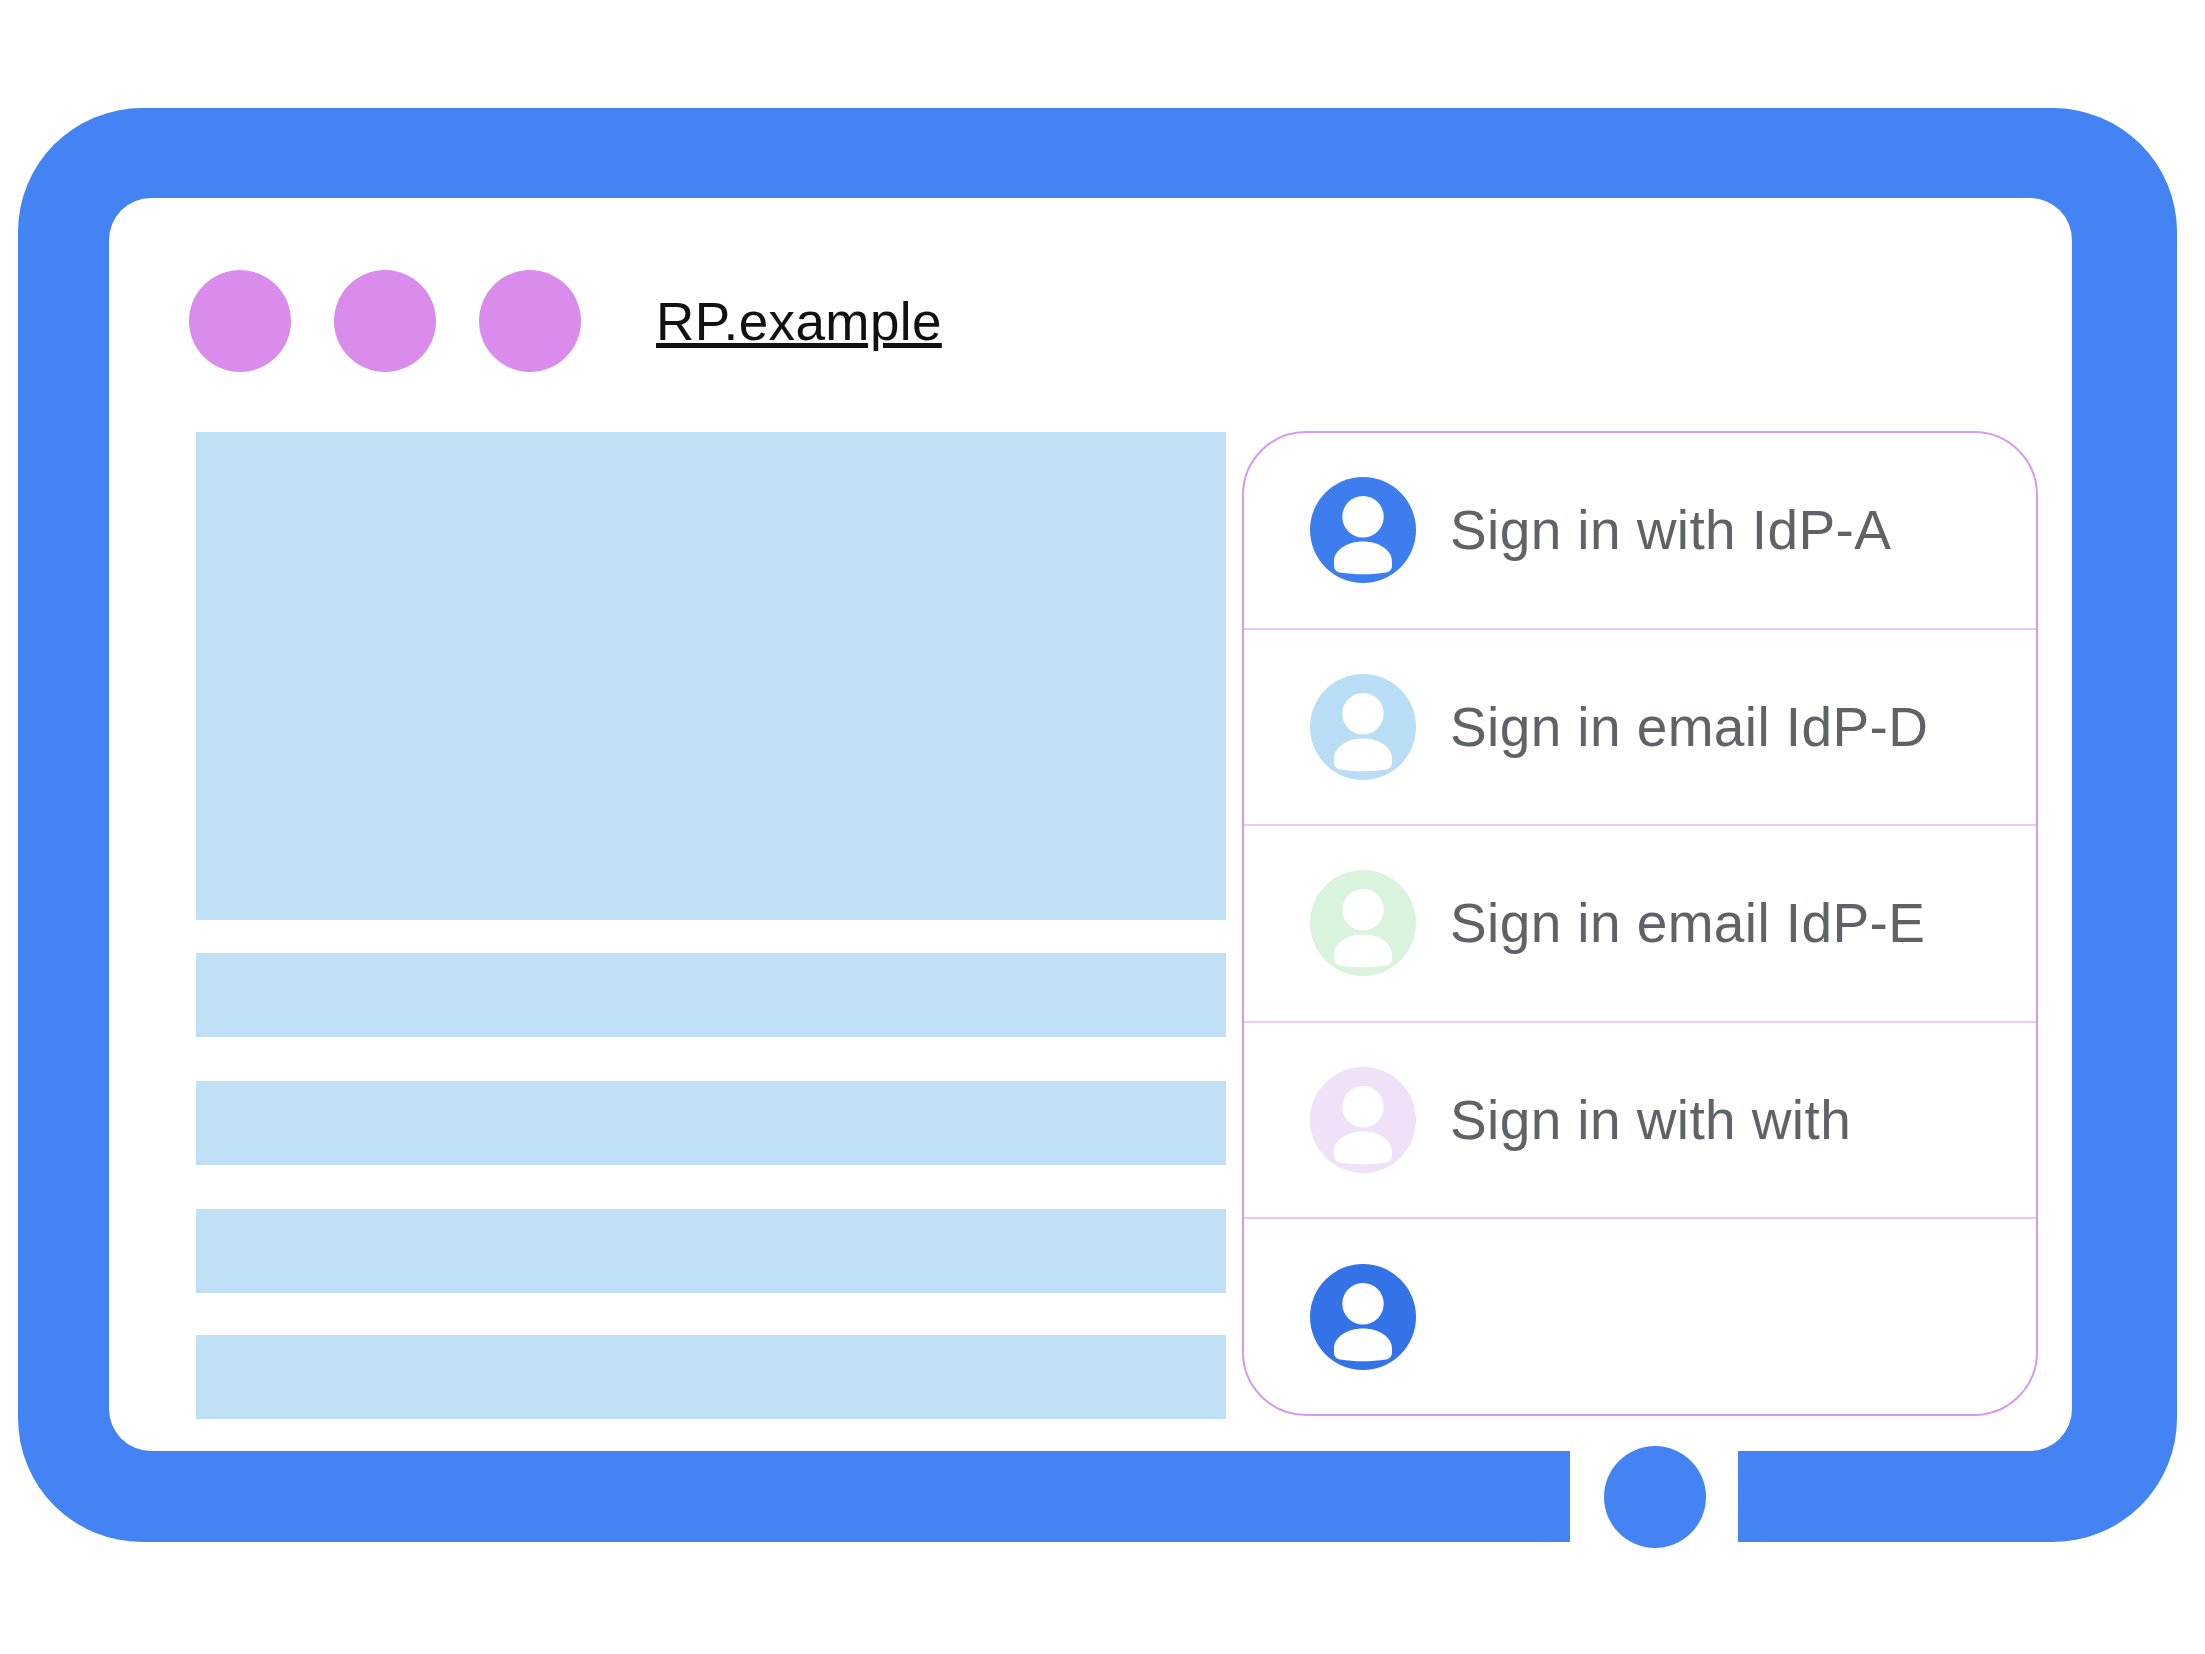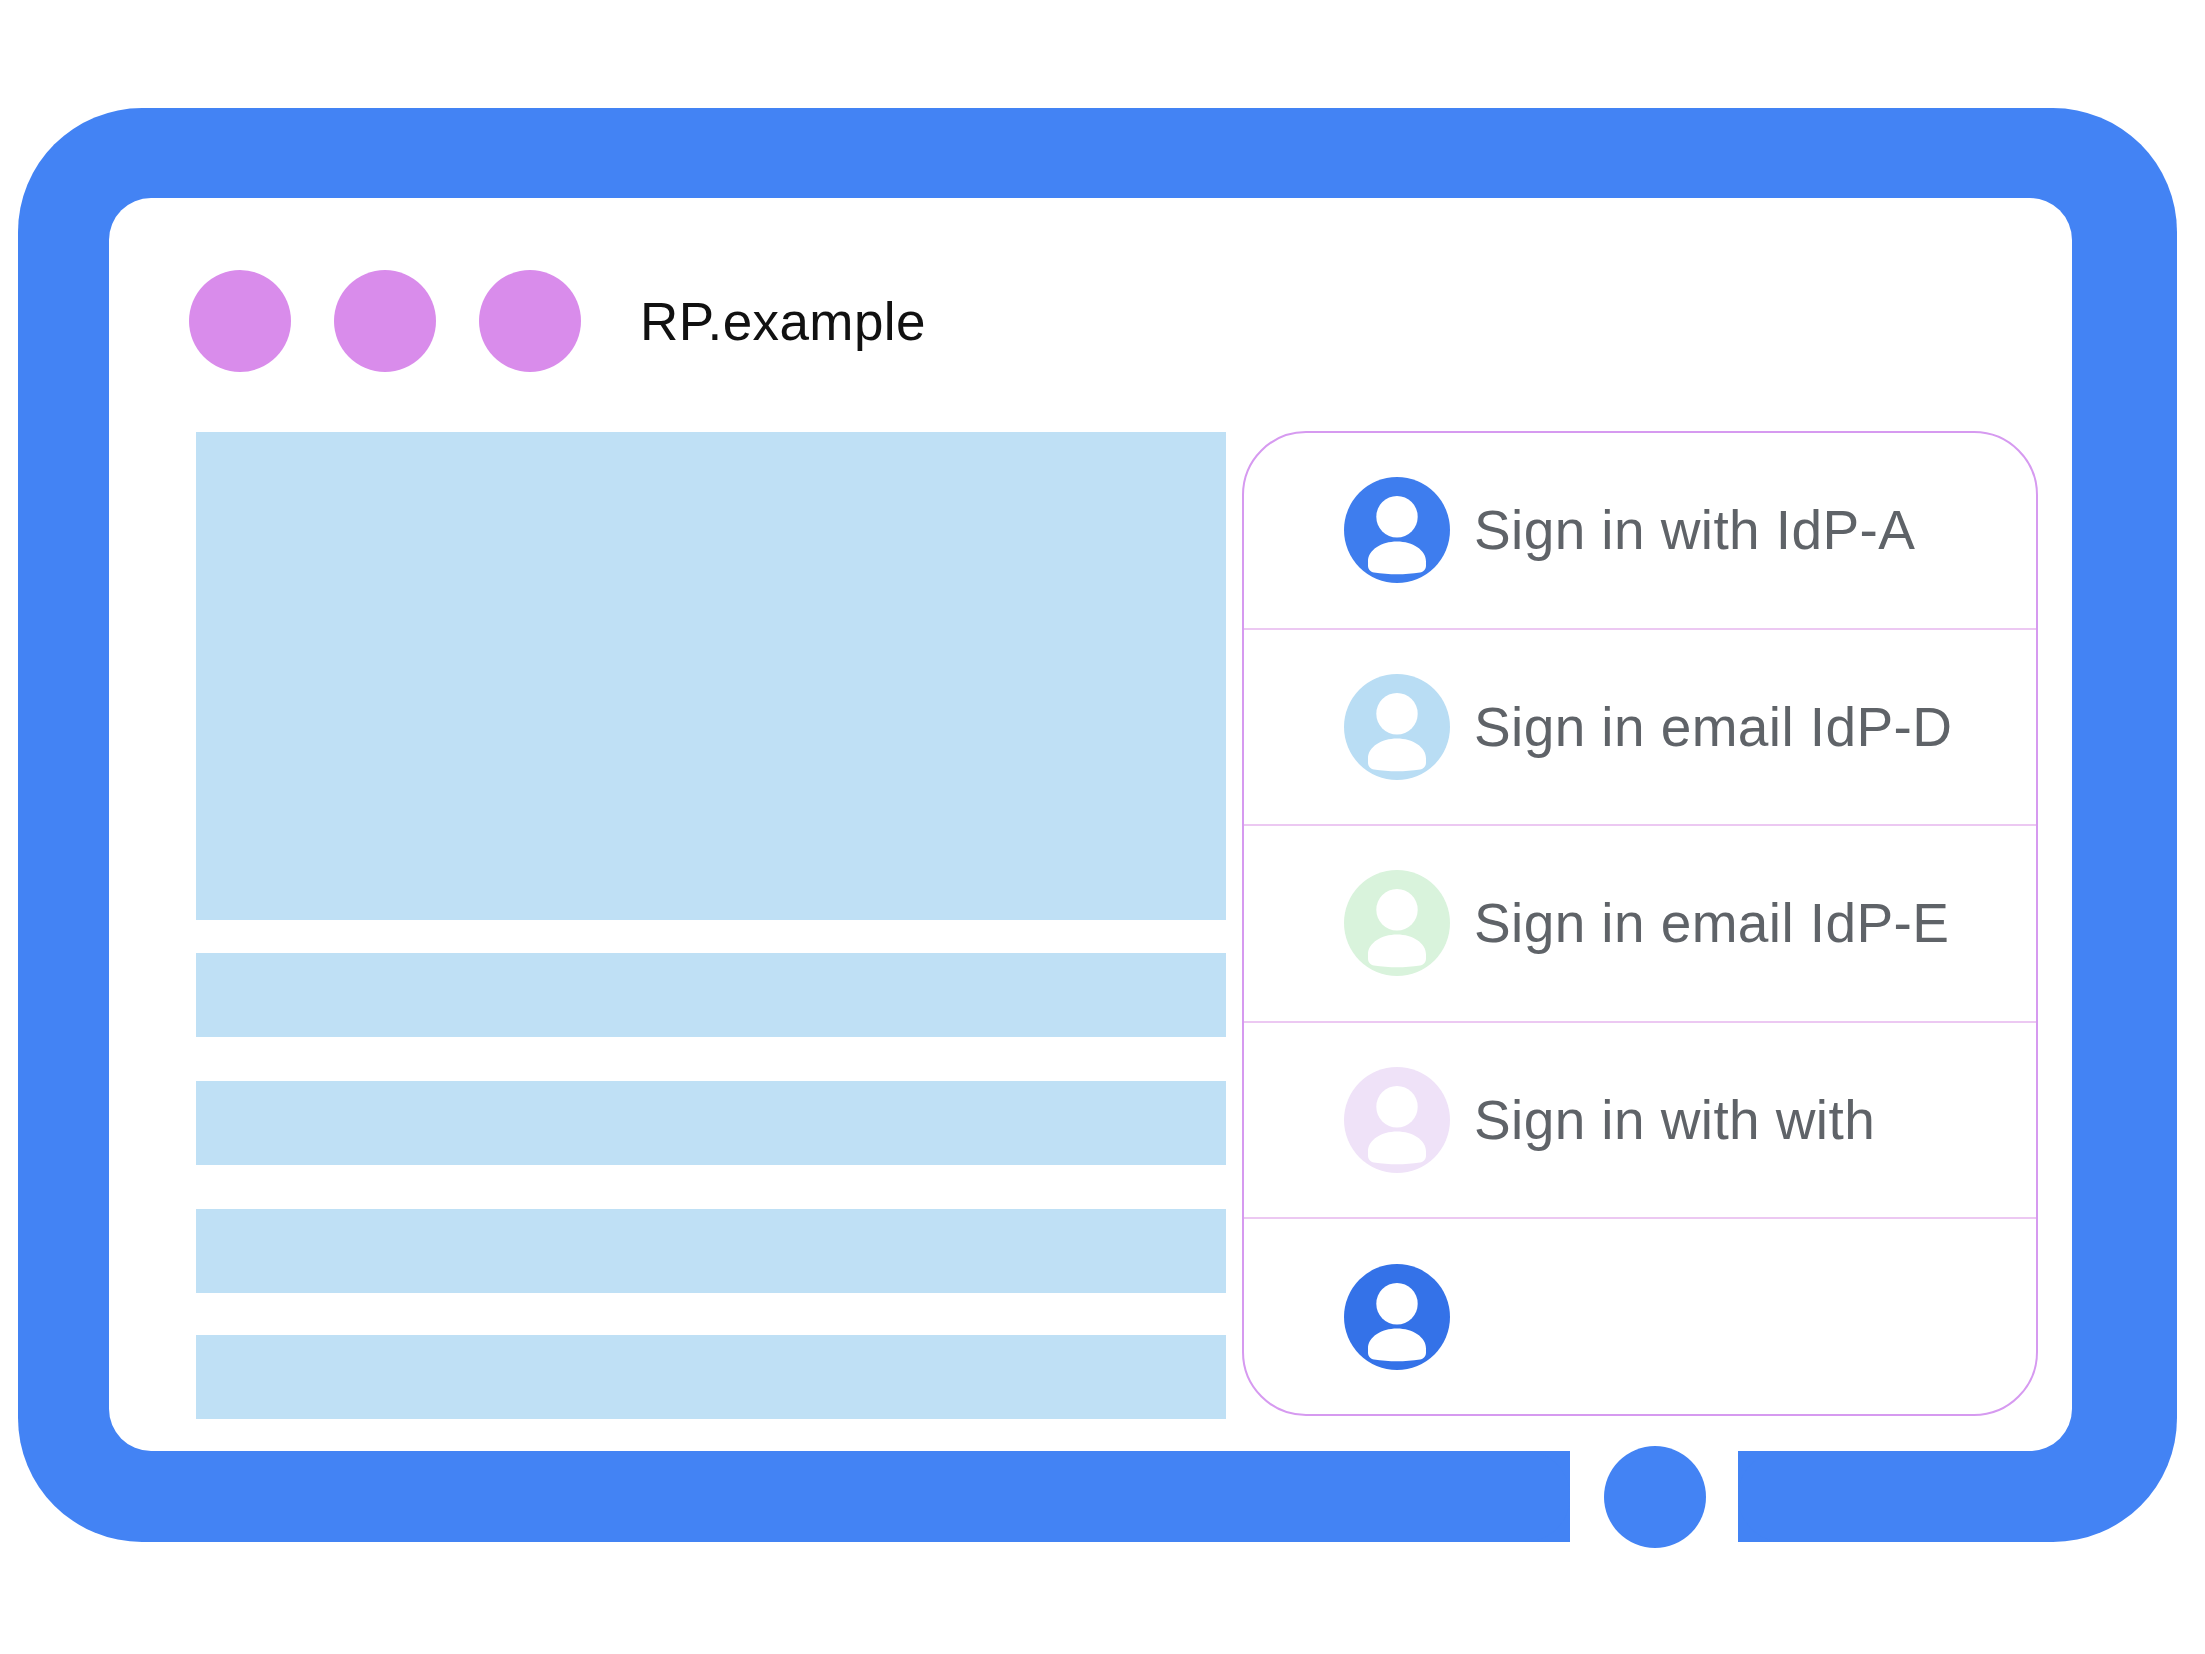--- a/index.html
+++ b/index.html
@@ -17,32 +17,32 @@
   .cap-left{left:1464px;top:1451px;width:106px;height:91px;
             background:var(--frame-blue);border-radius:0 45px 45px 0;}
   .cap-right{left:1738px;top:1451px;width:106px;height:91px;
              background:var(--frame-blue);border-radius:45px 0 0 45px;}
   .home-btn{left:1604px;top:1446px;width:102px;height:102px;border-radius:50%;
             background:var(--frame-blue);}
 
   
   .header{left:189px;top:270px;height:102px;display:flex;align-items:center;gap:43px;}
   .dot{width:102px;height:102px;border-radius:50%;background:var(--dot-purple);flex:0 0 auto;}
-  .title{margin-left:16px;font-size:53px;color:var(--title-black);letter-spacing:0.4px;}
+  .title{margin-left:32px;font-size:53px;color:var(--title-black);letter-spacing:0.4px;text-decoration:underline;}
 
   
   .hero{left:196px;top:432px;width:1030px;height:488px;background:var(--placeholder-blue);}
   .line{left:196px;width:1030px;height:84px;background:var(--placeholder-blue);}
   .line1{top:953px}.line2{top:1081px}.line3{top:1209px}.line4{top:1335px}
 
   
   .dialog{left:1242px;top:431px;width:796px;height:985px;box-sizing:border-box;
           background:#ffffff;border:2.6px solid var(--dialog-border);border-radius:64px;
           display:flex;flex-direction:column;overflow:hidden;}
-  .option{flex:1 1 0;display:flex;align-items:center;padding-left:100px;gap:24px;
+  .option{flex:1 1 0;display:flex;align-items:center;padding-left:66px;gap:34px;
           box-sizing:border-box;cursor:pointer;}
   .option:not(:last-child){border-bottom:2.6px solid var(--divider);}
   .avatar{width:106px;height:106px;flex:0 0 auto;display:block;}
   .option-label{font-size:55px;color:var(--label-gray);letter-spacing:0.4px;white-space:nowrap;}
 </style>
 </head>
 <body>
 
 <div class="abs frame"></div>
 <div class="abs screen"></div>

